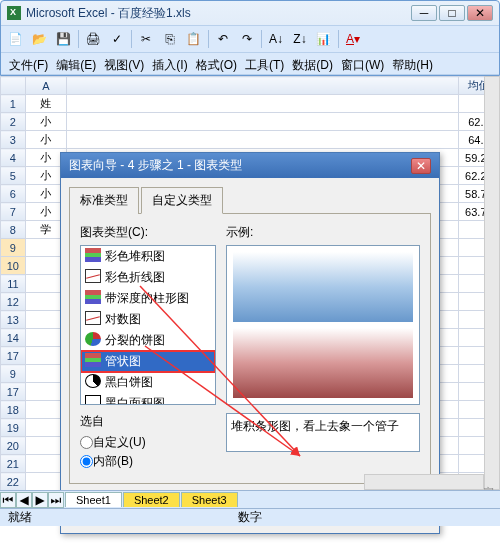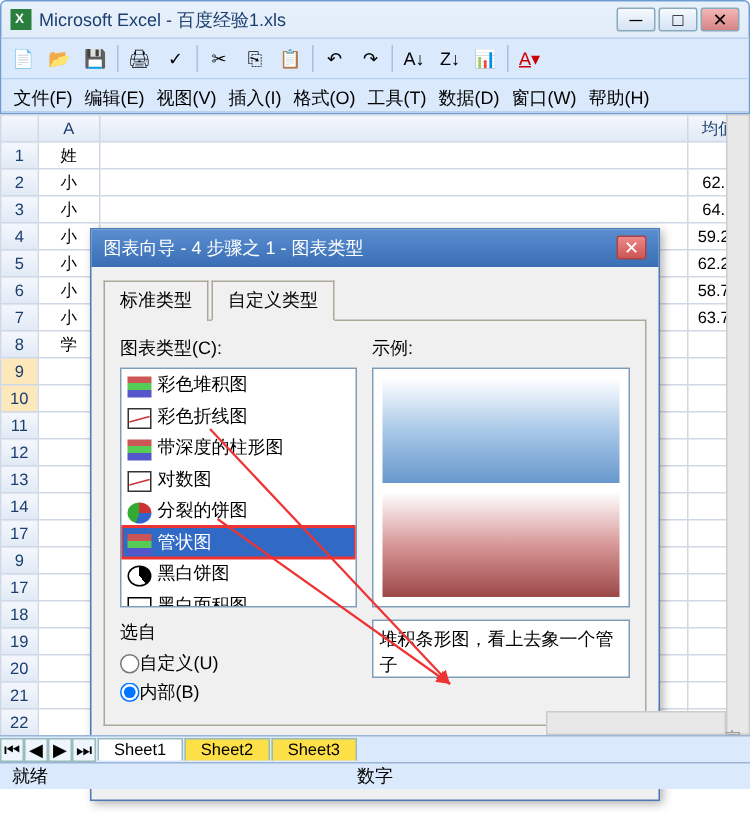--- a/index.html
+++ b/index.html
@@ -19,33 +19,33 @@
 .menuitem{padding:2px 4px;cursor:pointer}
 .sheet{position:relative;background:#fff;height:450px}
 .grid{position:absolute;top:0;left:0;right:0}
 .grid table{border-collapse:collapse;width:100%}
 .grid td,.grid th{border:1px solid #d0d7e5;height:18px;font-size:11px;text-align:center;background:#fff}
 .grid th{background:linear-gradient(#f5f8fd,#e0e9f5);color:#1a3e6e;font-weight:normal}
 .grid .sel{background:#fde8bb}
 .grid .rh{width:24px}
 .grid .ch{width:40px}
 .dialog{position:absolute;top:76px;left:60px;width:380px;background:#f0f0f0;border:1px solid #4a7ab5;box-shadow:2px 2px 6px rgba(0,0,0,.3)}
-.dlg-title{background:linear-gradient(#5a8ed0,#3a6eb5);color:#fff;padding:4px 8px;display:flex;align-items:flex-start}
+.dlg-title{background:linear-gradient(#5a8ed0,#3a6eb5);color:#fff;padding:4px 8px;display:flex;align-items:flex-end}
 .dlg-title span{flex:1}
 .dlg-close{width:20px;height:16px;background:linear-gradient(#e88,#c55);border:1px solid #a44;color:#fff;display:flex;align-items:center;justify-content:center;cursor:pointer;border-radius:2px}
 .dlg-body{padding:8px}
 .tabs{display:flex;border-bottom:1px solid #aca899}
 .tab{padding:4px 10px;border:1px solid #aca899;border-bottom:none;background:#f0f0f0;margin-right:2px;cursor:pointer;position:relative;top:1px}
 .tab.active{background:#f0f0f0;border-bottom:1px solid #f0f0f0}
 .tabcontent{border:1px solid #aca899;border-top:none;padding:10px;height:270px;display:flex;gap:10px}
-.leftcol{width:158px}
+.leftcol{width:136px}
 .rightcol{flex:1}
 .label{margin-bottom:4px}
 .typelist{border:1px solid #7f9db9;background:#fff;height:160px;overflow:hidden;position:relative}
-.typeitem{display:flex;align-items:flex-end;padding:2px 4px;cursor:pointer;gap:4px}
+.typeitem{display:flex;align-items:flex-start;padding:2px 4px;cursor:pointer;gap:4px}
 .typeitem.sel{background:#316ac5;color:#fff}
 .typeitem.highlight{outline:2px solid #e33;outline-offset:-1px}
 .ticon{width:16px;height:14px;background:#333;flex-shrink:0}
 .ticon.pie{border-radius:50%;background:conic-gradient(#c33 0 90deg,#36c 90deg 200deg,#3a3 200deg 360deg)}
 .ticon.stack{background:linear-gradient(#c55 33%,#5c5 33% 66%,#55c 66%)}
 .ticon.line{background:#fff;border:1px solid #333;position:relative}
 .ticon.line:before{content:"";position:absolute;width:100%;height:1px;background:#c33;top:6px;transform:rotate(-15deg)}
 .ticon.bw{background:#fff;border:1px solid #000}
 .ticon.bw.pie2{border-radius:50%;background:conic-gradient(#000 0 140deg,#fff 140deg)}
 .preview{border:1px solid #7f9db9;height:160px;background:#fff;padding:6px}

